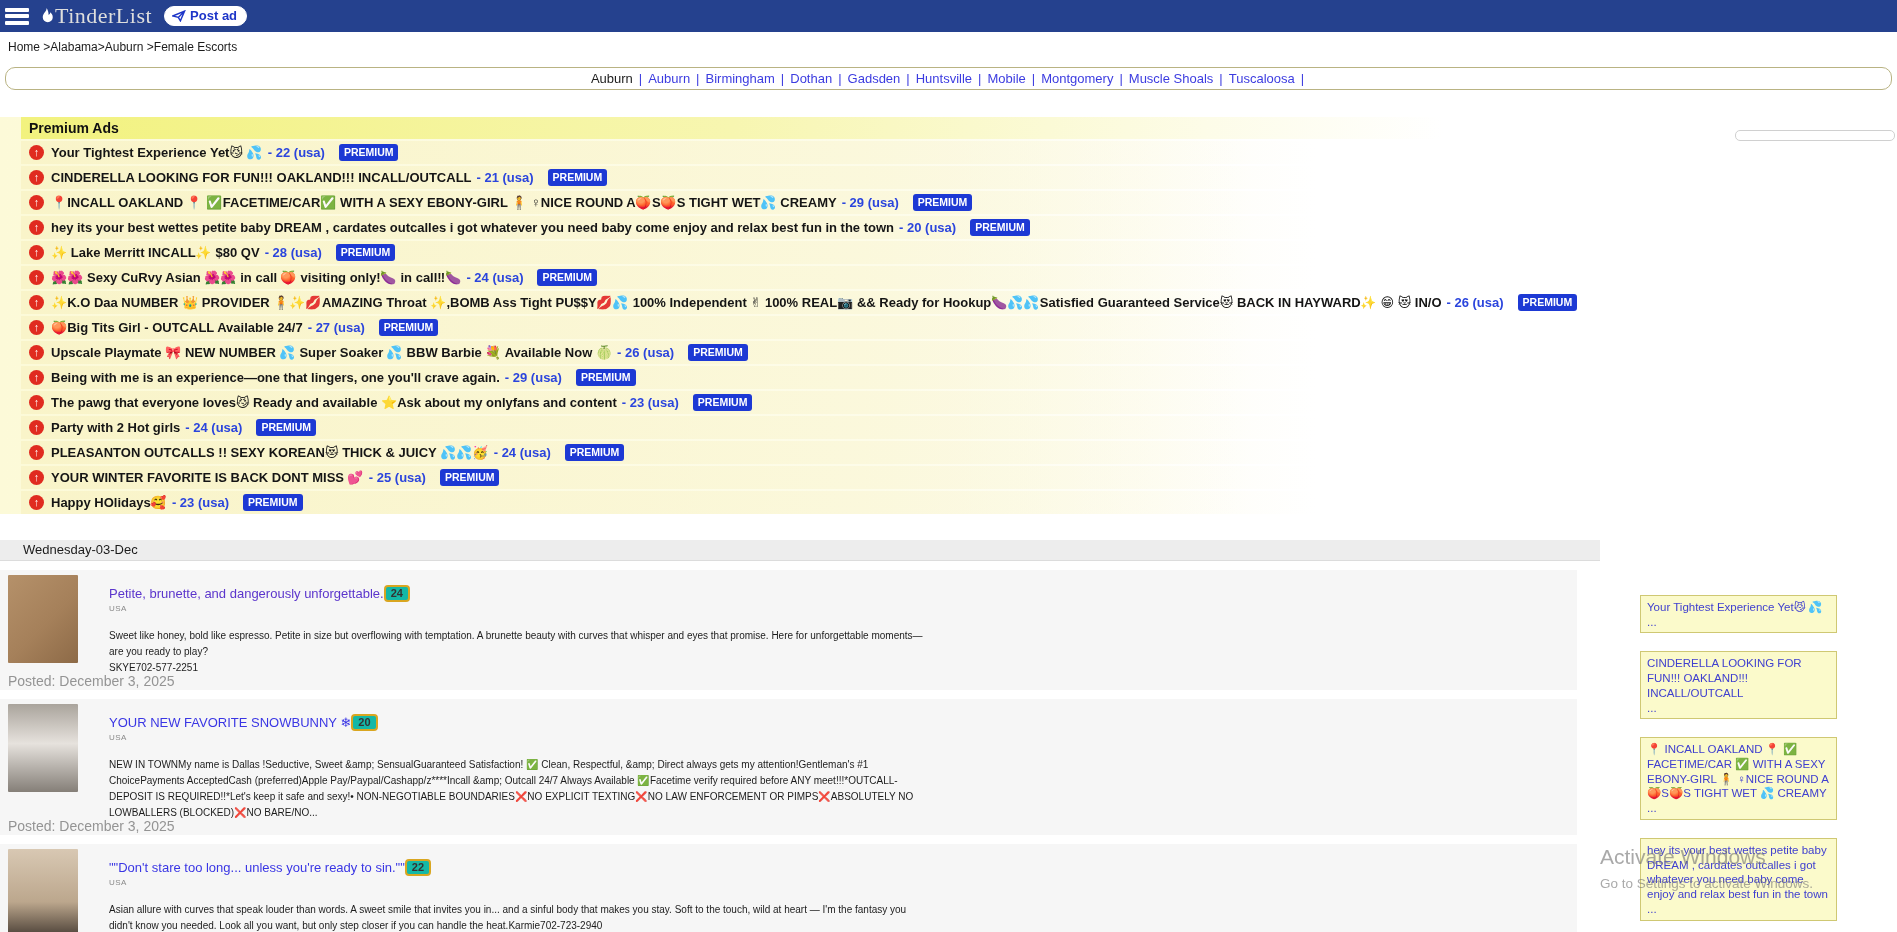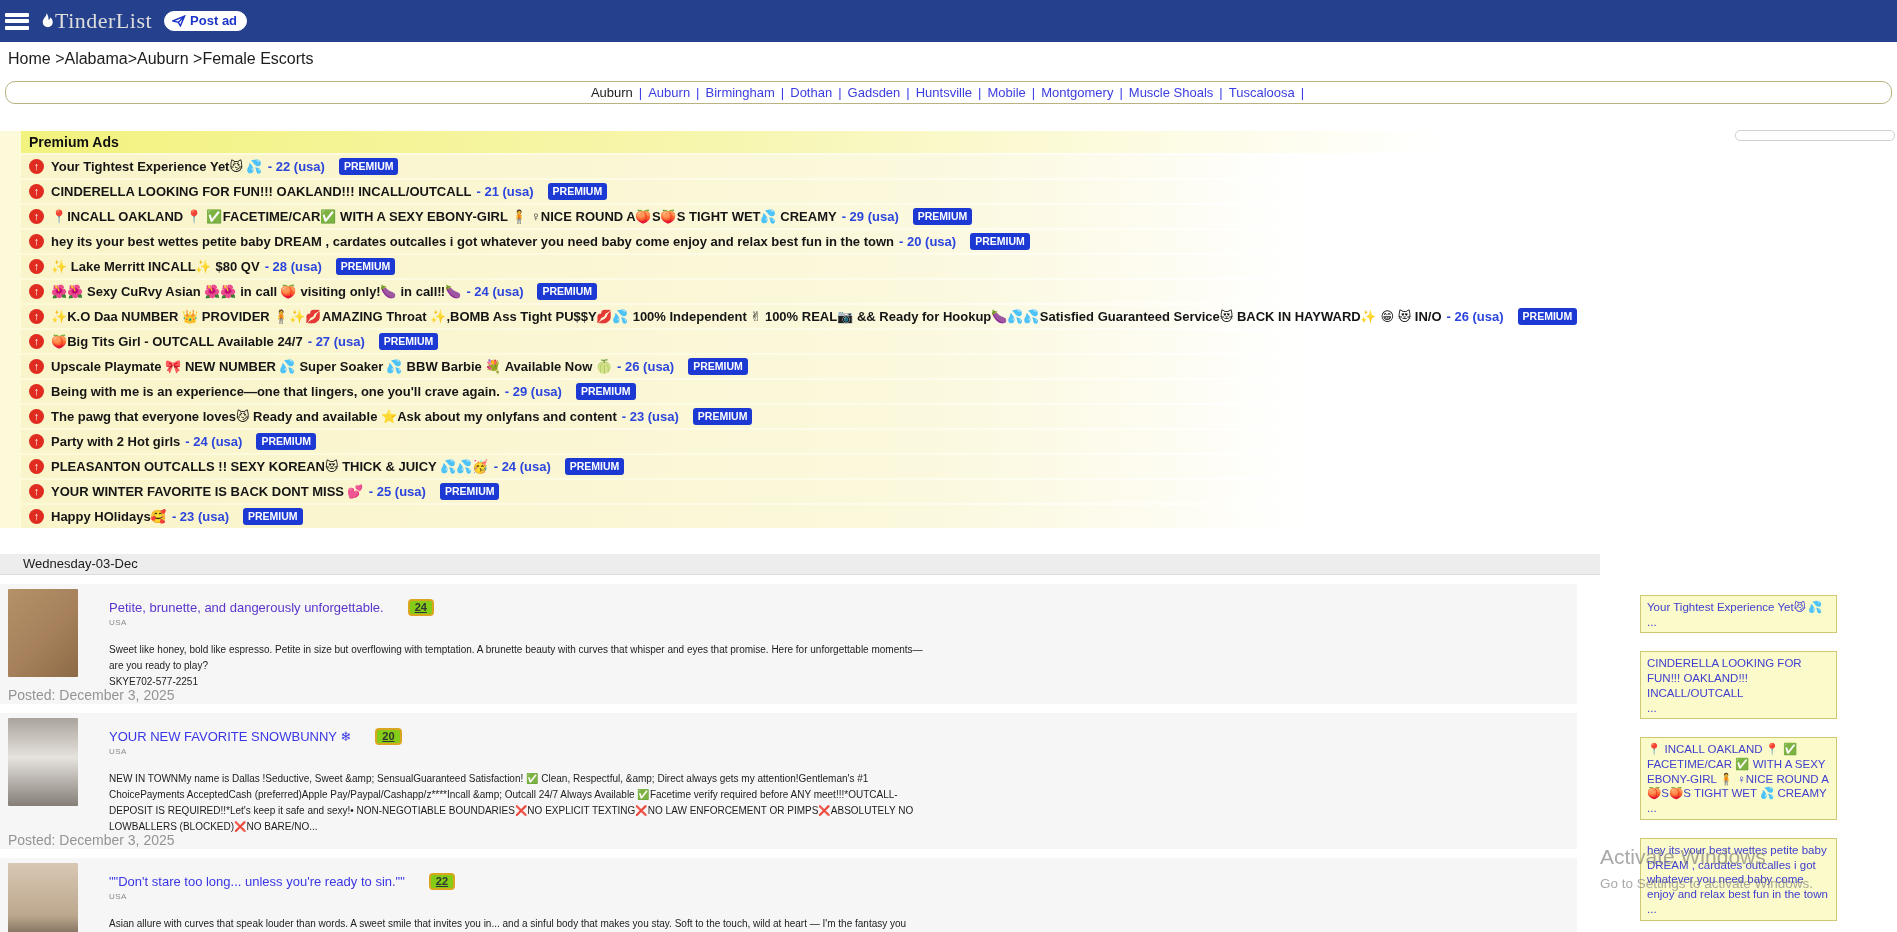--- a/index.html
+++ b/index.html
@@ -1,28 +1,28 @@
 <!DOCTYPE html>
 <html><head>
 <meta charset="utf-8">
 <style>
   html,body{margin:0;padding:0;width:1897px;height:932px;overflow:hidden;background:#fff;
     font-family:"Liberation Sans","DejaVu Sans",sans-serif;}
   
-  .navbar{height:42px;background:#25418e;display:flex;align-items:center;position:relative;}
+  .navbar{height:32px;background:#25418e;display:flex;align-items:center;position:relative;}
   .burger{width:24px;height:17px;margin-left:5px;display:flex;flex-direction:column;justify-content:space-between;cursor:pointer;}
   .burger i{display:block;height:4px;background:#fff;border-radius:1px;}
   .brand{display:flex;align-items:center;margin-left:10px;cursor:pointer;}
   .flame{width:15px;height:18px;margin-right:1px;}
   .brand-name{font-family:"Liberation Serif","DejaVu Serif",serif;font-size:22px;color:#dededd;letter-spacing:.5px;line-height:1;}
   .postad{margin-left:12px;background:#fff;border:1px solid #fff;border-radius:10px;padding:1px 9px 2px 7px;
     display:flex;align-items:center;gap:4px;cursor:pointer;}
   .postad span{color:#1d35c8;font-weight:bold;font-size:13px;}
   
-  .crumbs{margin:8px 0 13px 8px;font-size:16px;color:#1c1c1c;}
+  .crumbs{margin:8px 0 13px 8px;font-size:12px;color:#1c1c1c;}
   .crumbs a{color:#1c1c1c;text-decoration:none;cursor:pointer;}
   
   .citybar{margin:12px 5px 0 5px;border:1px solid #b9b383;border-radius:10px;background:#fff;
     height:21px;display:flex;align-items:center;justify-content:center;font-size:13px;}
   .citybar a{color:#3c3ce0;text-decoration:none;margin:0 2px;cursor:pointer;}
   .citybar .cur{color:#1c1c1c;margin:0 2px;}
   .citybar .sep{color:#3c3ce0;margin:0 4px;}
   
   .premium{margin-top:27px;background:linear-gradient(90deg,#fcfad8 0%,#fdfce9 55%,#ffffff 78%);width:1580px;padding-left:21px;}
   .phead{background:linear-gradient(90deg,#f2f27e 0%,#f7f6b0 45%,#fdfce8 75%,#fff 90%);
@@ -40,22 +40,22 @@
     font-size:13px;color:#1b1b1b;padding:2px 0 3px 23px;}
   .lrow{width:1561px;background:#f6f6f6;margin-top:9px;padding:5px 8px 14px 8px;position:relative;
     display:flex;min-height:90px;}
   .thumb{flex:0 0 auto;width:70px;height:88px;border-radius:1px;cursor:pointer;}
   .t1{background:linear-gradient(135deg,#b5916a 0%,#a5805a 55%,#8d6a47 100%);}
   .t2{background:linear-gradient(180deg,#aaa49c 0%,#e6e2dd 45%,#857f78 100%);}
   .t3{background:linear-gradient(180deg,#d8c8b3 0%,#bca78d 60%,#4a3f36 100%);}
   .lbody{margin-left:31px;padding-top:9px;max-width:815px;}
   .ltitle{font-size:13px;color:#3a36e4;text-decoration:none;cursor:pointer;}
   .ltitle.visited{color:#5b35cc;}
-  .agebadge{display:inline-block;margin-left:24px;border:2px solid #d9a620;border-radius:4px;background:#84cc16;
-    font-size:11px;font-weight:bold;color:#333;padding:0 5px 1px;vertical-align:1px;text-decoration:underline;}
+  .agebadge{display:inline-block;margin-left:0;border:2px solid #d9a620;border-radius:4px;background:#14b8a6;
+    font-size:11px;font-weight:bold;color:#333;padding:0 5px 1px;vertical-align:1px;}
   .usa{font-size:8px;color:#8a8a8a;margin-top:2px;letter-spacing:.4px;}
   .desc{margin-top:15px;font-size:10px;color:#1c1c1c;line-height:1.6;}
   .posted{position:absolute;left:8px;bottom:1px;font-size:14px;color:#949494;}
   
   .sidebar{position:absolute;left:1640px;top:595px;width:197px;}
   .sbox{box-sizing:border-box;width:197px;background:#fbfacb;border:1px solid #cfc873;
     padding:4px 6px 3px;margin-bottom:18px;font-size:11.5px;line-height:1.28;}
   .sbox a{color:#4040cf;text-decoration:none;cursor:pointer;}
   .sbox .more{color:#4040cf;}
   

